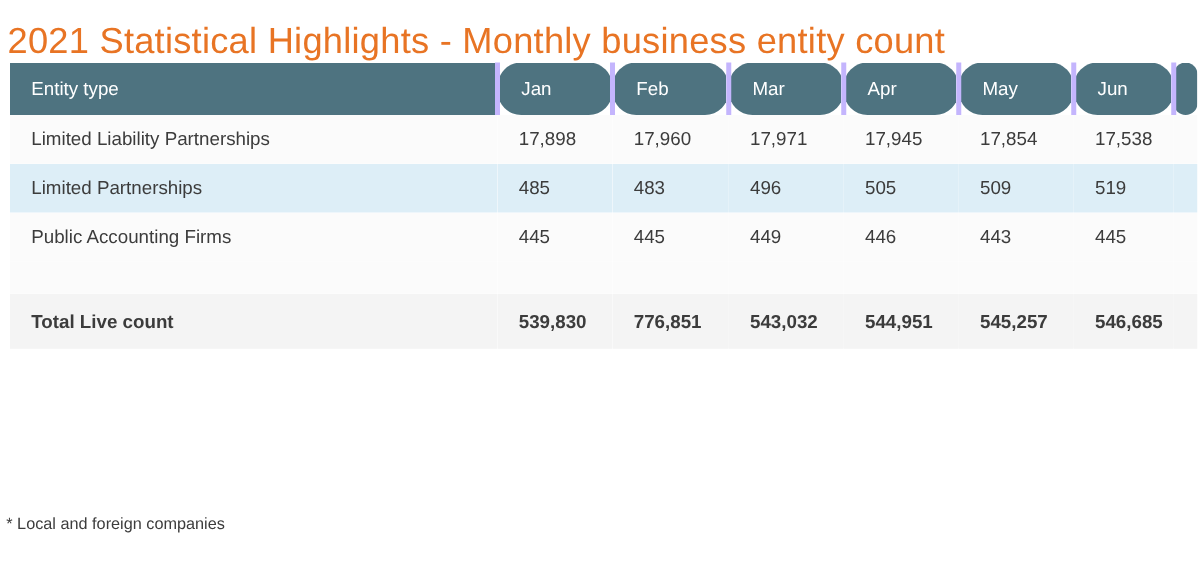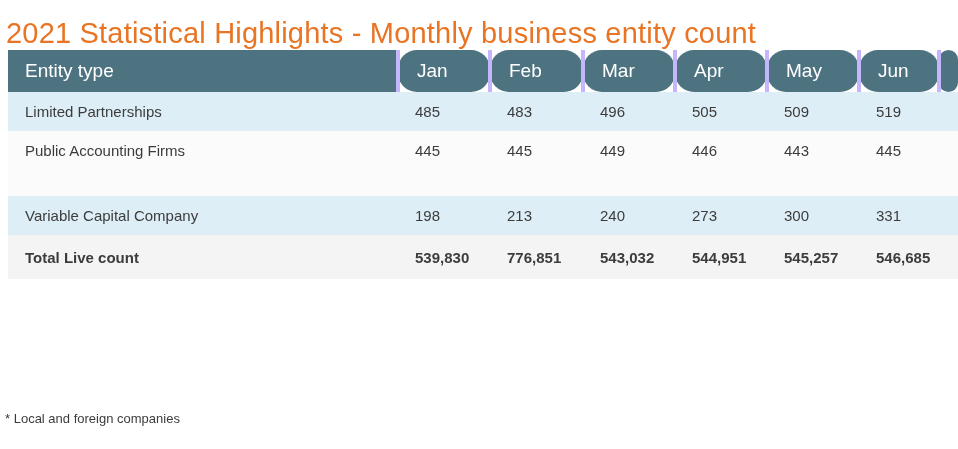--- a/index.html
+++ b/index.html
@@ -35,21 +35,21 @@
   .entity-table col.c-m3{width:92px;}
   .entity-table col.c-m4{width:92px;}
   .entity-table col.c-m5{width:92px;}
   .entity-table col.c-m6{width:80px;}
   .entity-table col.c-sliver{width:19px;}
   .entity-table th,.entity-table td{
     padding:0 4px 0 17px;text-align:left;font-weight:400;
     overflow:hidden;white-space:nowrap;vertical-align:middle;
   }
   .entity-table thead tr{height:42px;background:var(--header-bg);}
-  .entity-table thead th{color:var(--header-text);font-size:19px;}
+  .entity-table thead th{color:var(--header-text);font-size:15px;}
   .entity-table thead th.sep{border-left:4px solid #c4b5fd;border-radius:19px;}
   .entity-table tbody tr{height:39px;}
   .entity-table tbody tr.row-w{background:var(--row-bg);}
   .entity-table tbody tr.row-b{background:var(--row-alt-bg);}
   .entity-table tbody tr.row-spacer{height:26px;background:var(--row-bg);}
   .entity-table tbody tr.row-total{height:44px;background:var(--total-row-bg);margin-top:27px;}
   .entity-table tbody tr.row-total td{font-weight:700;}
   .footnote{
     position:absolute;left:5px;top:411px;
     font-size:13px;color:var(--text);
@@ -77,20 +77,30 @@
       <th class="sep">Jan</th>
       <th class="sep">Feb</th>
       <th class="sep">Mar</th>
       <th class="sep">Apr</th>
       <th class="sep">May</th>
       <th class="sep">Jun</th>
       <th class="sep"></th>
     </tr>
   </thead>
   <tbody>
+    <tr class="row-w">
+      <td>Limited Liability Partnerships</td>
+      <td>17,898</td>
+      <td>17,960</td>
+      <td>17,971</td>
+      <td>17,945</td>
+      <td>17,854</td>
+      <td>17,538</td>
+      <td></td>
+    </tr>
     <tr class="row-b">
       <td>Limited Partnerships</td>
       <td>485</td>
       <td>483</td>
       <td>496</td>
       <td>505</td>
       <td>509</td>
       <td>519</td>
       <td></td>
     </tr>
@@ -107,30 +117,20 @@
     <tr class="row-spacer">
       <td></td>
       <td></td>
         <td></td>
       <td></td>
         <td></td>
       <td></td>
         <td></td>
       <td></td>
     </tr>
-    <tr class="row-b">
-      <td>Variable Capital Company</td>
-      <td>198</td>
-      <td>213</td>
-      <td>240</td>
-      <td>273</td>
-      <td>300</td>
-      <td>331</td>
-      <td></td>
-    </tr>
     <tr class="row-total">
       <td>Total Live count</td>
       <td>539,830</td>
       <td>776,851</td>
       <td>543,032</td>
       <td>544,951</td>
       <td>545,257</td>
       <td>546,685</td>
       <td></td>
     </tr>

